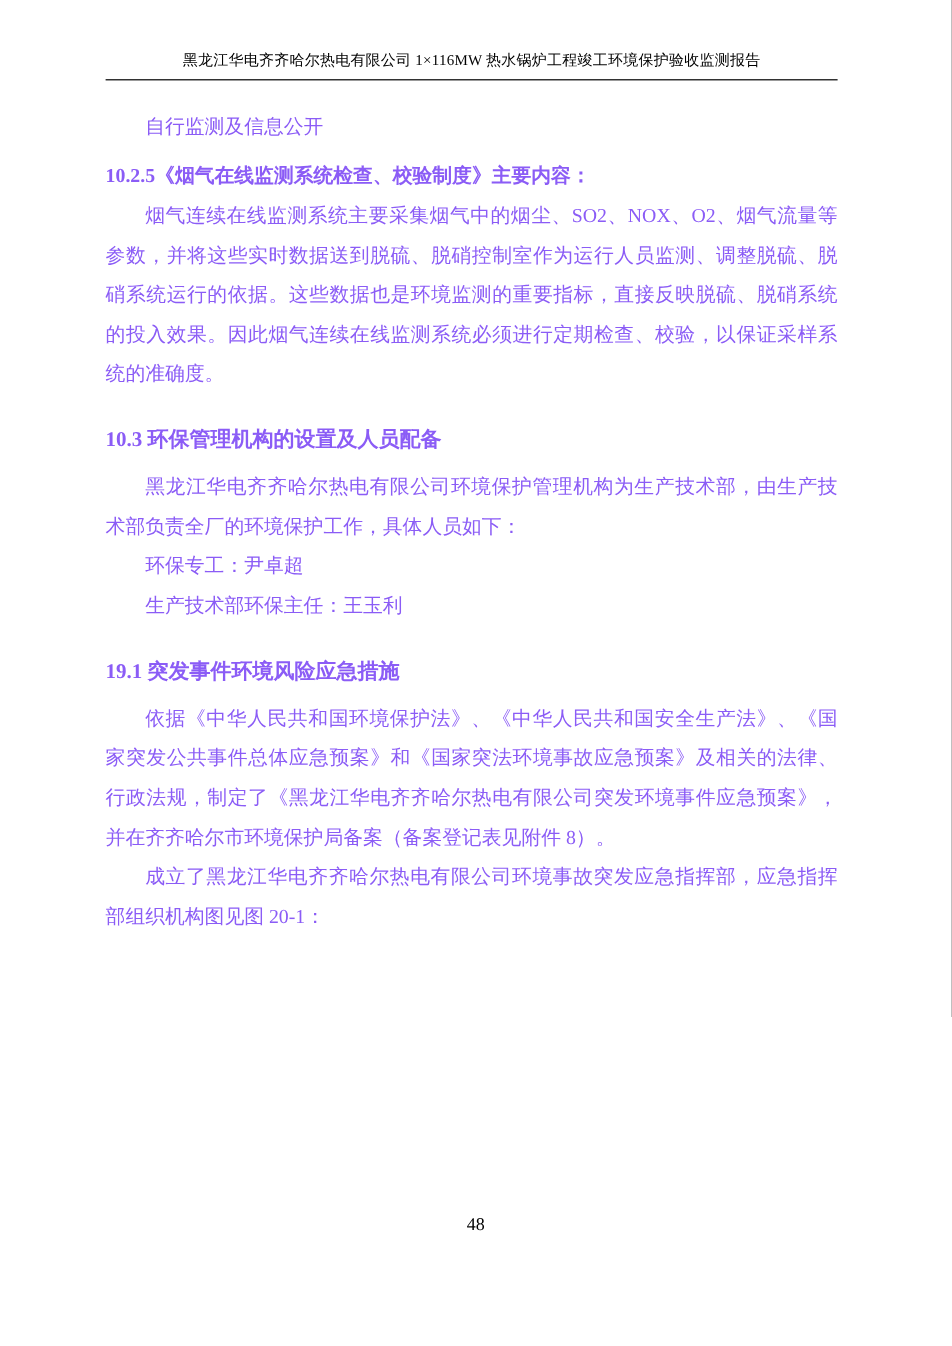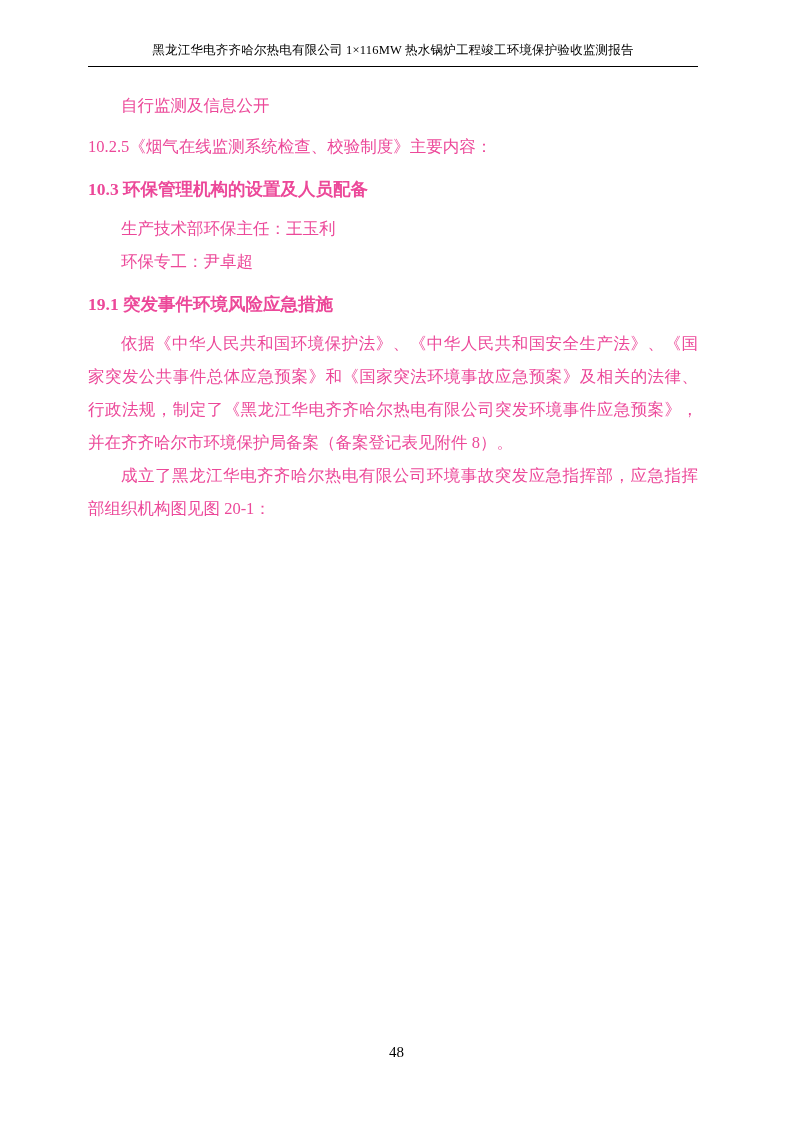--- a/index.html
+++ b/index.html
@@ -35,76 +35,78 @@
     padding-bottom: 5px;
   }
   .header-rule {
     border-bottom: 1px solid #000;
     width: 100%;
     margin-top: 1px;
     margin-bottom: 22px;
   }
   p {
     margin: 0;
-    color: #ec4899;
+    color: #8b5cf6;
   }
   .body-text {
     font-size: 16.5px;
     line-height: 33px;
     text-align: justify;
     text-justify: inter-ideograph;
   }
   .indent2 {
     text-indent: 33px;
   }
   .h3 {
     font-size: 17.5px;
     font-weight: bold;
     line-height: 33px;
-    margin-top: 10px;
+    margin-top: 22px;
     margin-bottom: 6px;
   }
   .h4 {
     font-size: 16.5px;
-    font-weight: normal;
+    font-weight: bold;
     line-height: 33px;
     margin-top: 8px;
   }
   .page-number {
     position: absolute;
     left: 0;
     right: 0;
-    top: 1044px;
+    top: 1013px;
     text-align: center;
     font-size: 15px;
     color: #000;
   }
 </style>
 </head>
 <body>
 
 <div class="page">
   <div class="page-inner">
 
     <div class="header">黑龙江华电齐齐哈尔热电有限公司 1×116MW 热水锅炉工程竣工环境保护验收监测报告</div>
     <div class="header-rule"></div>
 
     <p class="body-text indent2">自行监测及信息公开</p>
 
 
 
     <p class="h4">10.2.5《烟气在线监测系统检查、校验制度》主要内容：</p>
 
+    <p class="body-text indent2">烟气连续在线监测系统主要采集烟气中的烟尘、SO2、NOX、O2、烟气流量等参数，并将这些实时数据送到脱硫、脱硝控制室作为运行人员监测、调整脱硫、脱硝系统运行的依据。这些数据也是环境监测的重要指标，直接反映脱硫、脱硝系统的投入效果。因此烟气连续在线监测系统必须进行定期检查、校验，以保证采样系统的准确度。</p>
 
     <p class="h3">10.3  环保管理机构的设置及人员配备</p>
 
+    <p class="body-text indent2">黑龙江华电齐齐哈尔热电有限公司环境保护管理机构为生产技术部，由生产技术部负责全厂的环境保护工作，具体人员如下：</p>
+
+    <p class="body-text indent2">环保专工：尹卓超</p>
 
     <p class="body-text indent2">生产技术部环保主任：王玉利</p>
-
-    <p class="body-text indent2">环保专工：尹卓超</p>
 
     <p class="h3">19.1  突发事件环境风险应急措施</p>
 
     <p class="body-text indent2">依据《中华人民共和国环境保护法》、《中华人民共和国安全生产法》、《国家突发公共事件总体应急预案》和《国家突法环境事故应急预案》及相关的法律、行政法规，制定了《黑龙江华电齐齐哈尔热电有限公司突发环境事件应急预案》，并在齐齐哈尔市环境保护局备案（备案登记表见附件 8）。</p>
 
     <p class="body-text indent2">成立了黑龙江华电齐齐哈尔热电有限公司环境事故突发应急指挥部，应急指挥部组织机构图见图 20-1：</p>
 
   </div>
 
   <div class="page-number">48</div>

